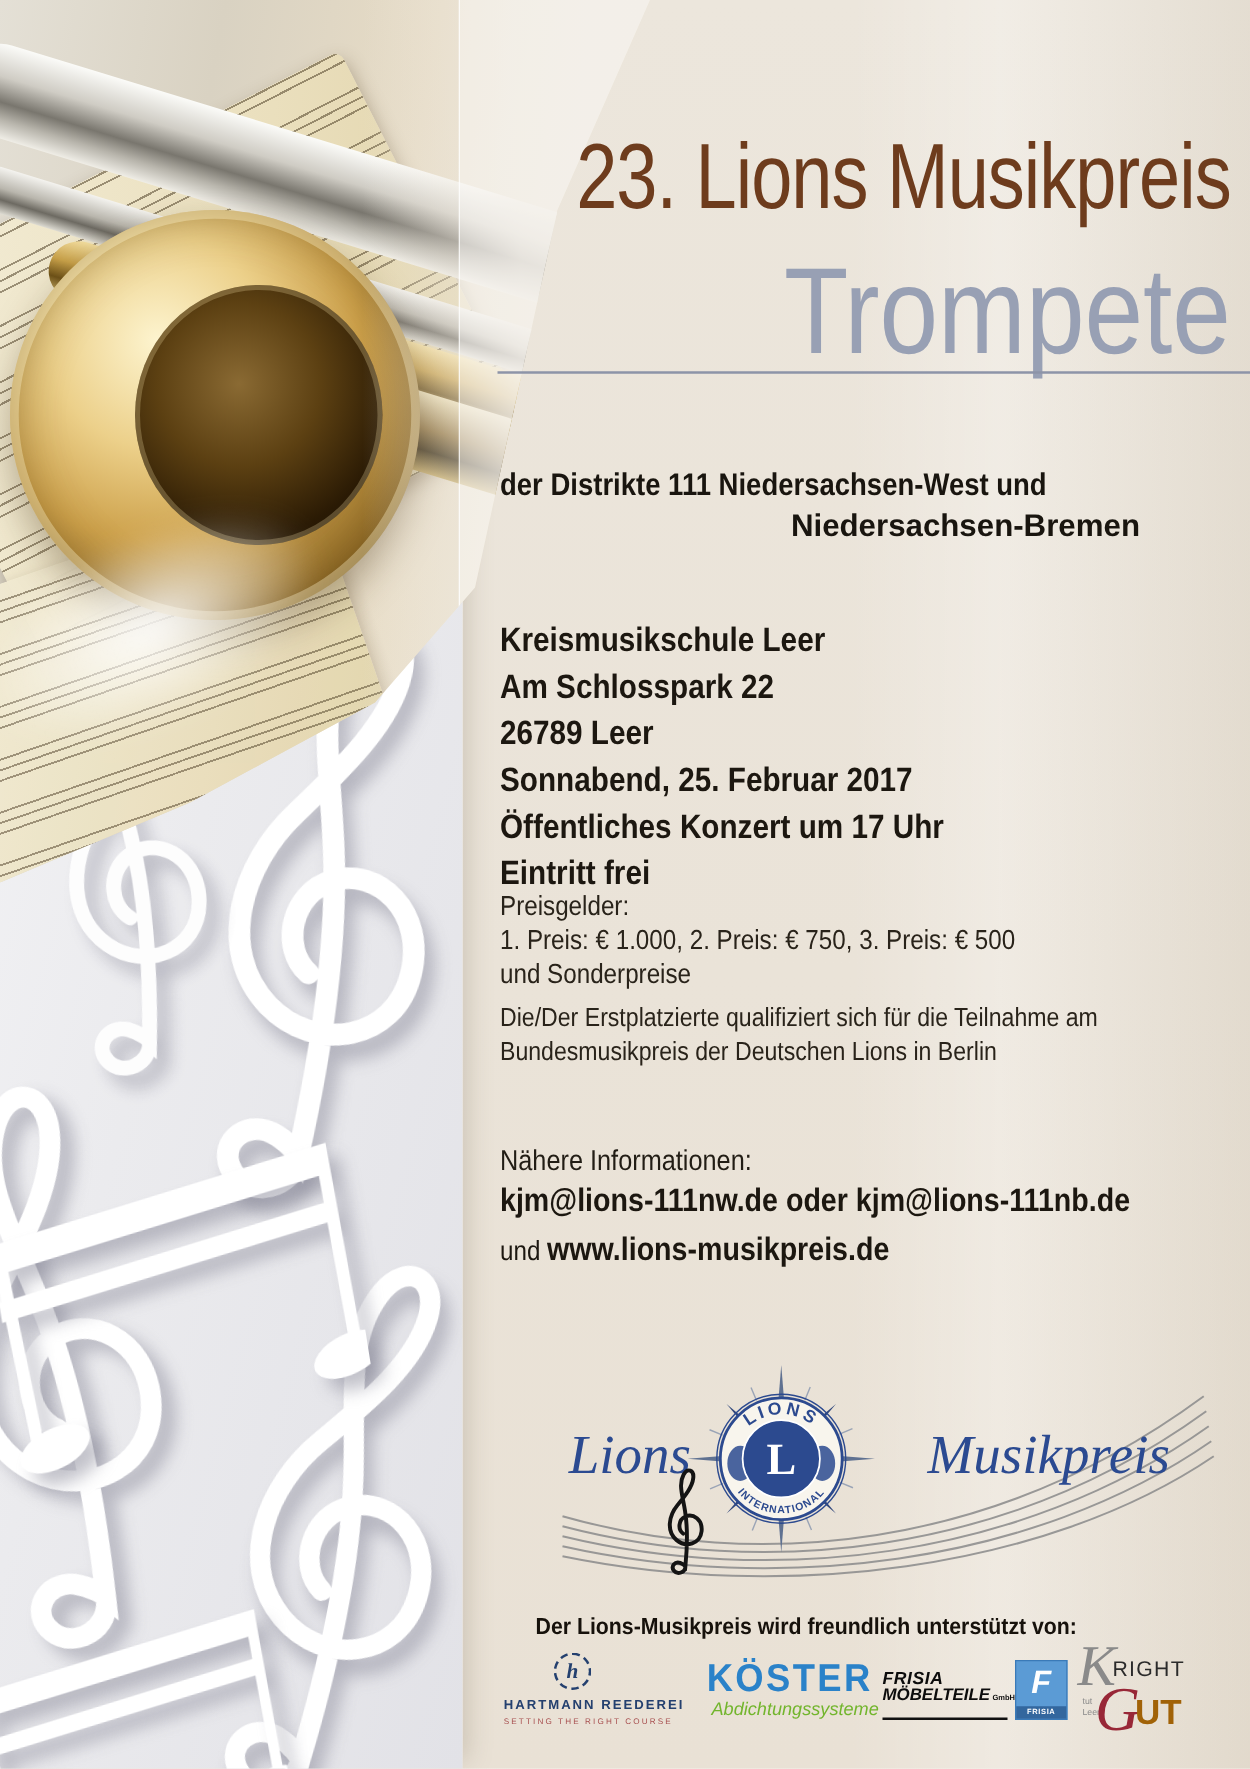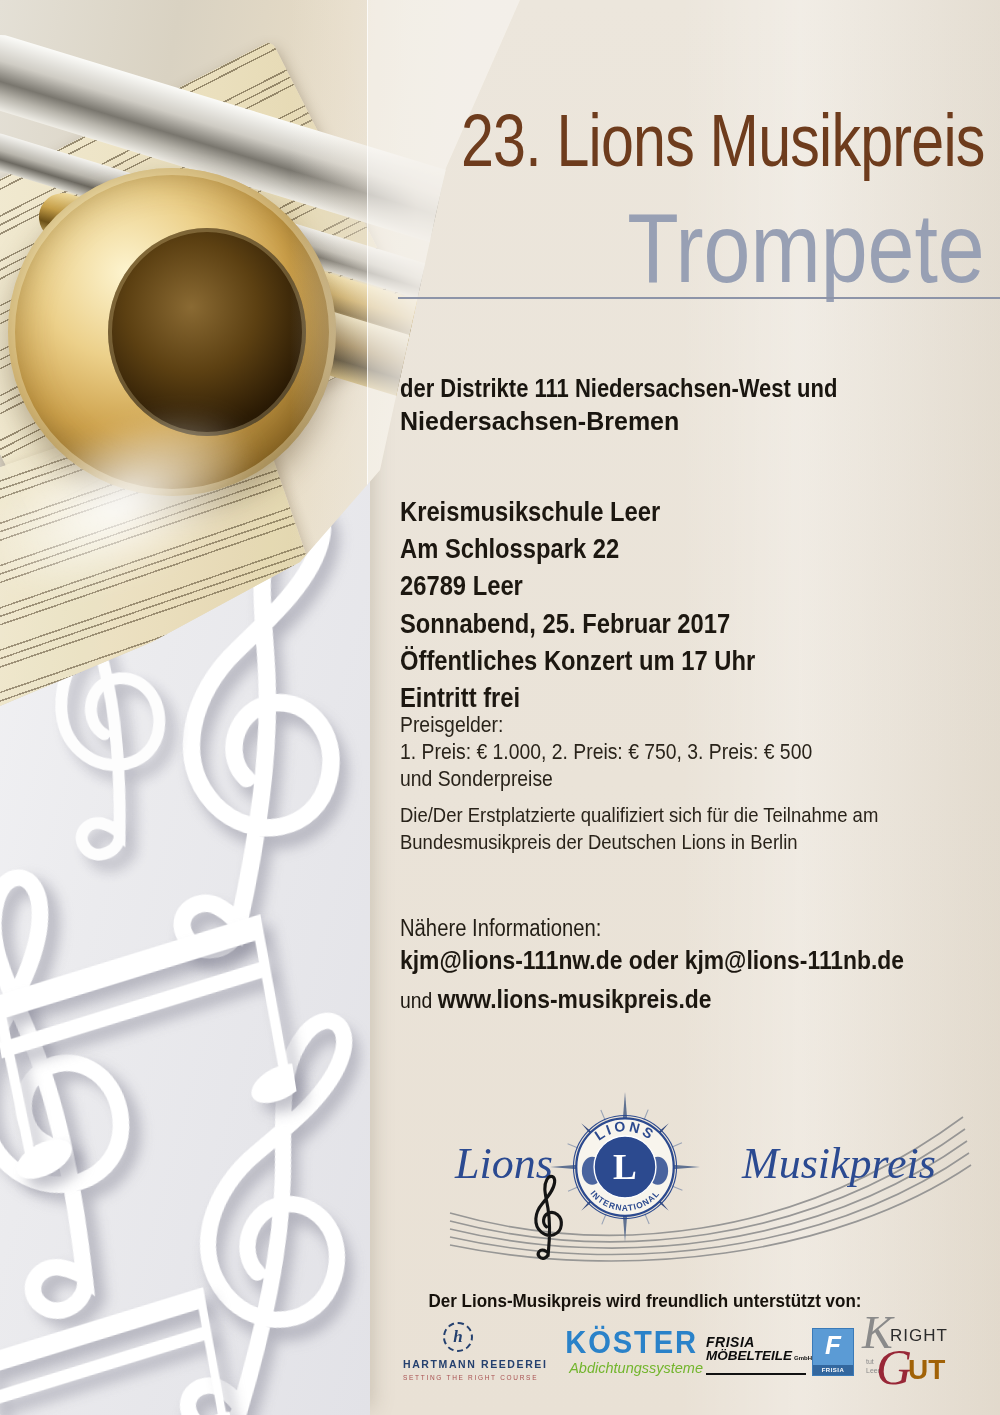--- a/index.html
+++ b/index.html
@@ -50,21 +50,21 @@
   
   .title1{position:absolute;right:15px;top:104px;z-index:3;font-size:74px;line-height:1;
     letter-spacing:-1px;color:#6e3c1d;transform:scaleX(.80);transform-origin:right center;white-space:nowrap;}
   .title2{position:absolute;right:15px;top:199px;z-index:3;font-size:98px;line-height:1;
     color:#98a0b4;transform:scaleX(.86);transform-origin:right center;white-space:nowrap;}
   .rule{position:absolute;left:398px;right:0;top:297px;height:2px;background:#8d94a8;z-index:3;}
   
   .txt{position:absolute;z-index:3;white-space:nowrap;}
   .cond{transform:scaleX(.88);transform-origin:left center;}
   .district{left:400px;top:372px;width:540px;font-size:25px;font-weight:bold;line-height:33px;color:#19150f;}
-  .district .l2{padding-right:28px;}
+  .district .l2{text-align:right;padding-right:28px;}
   .venue{left:400px;top:494px;font-size:27px;font-weight:bold;line-height:37px;}
   .event{left:400px;top:606px;font-size:27px;font-weight:bold;line-height:37px;}
   .prizes{left:400px;top:711px;font-size:22px;line-height:27px;color:#29231a;}
   .qual{left:400px;top:801px;font-size:21px;line-height:27px;color:#29231a;}
   .info-h{left:400px;top:915px;font-size:23px;color:#221d15;}
   .emails{left:400px;top:945px;font-size:26px;font-weight:bold;}
   .webline{left:400px;top:984px;font-size:22px;}
   .webline b{font-size:26px;font-weight:bold;}
   
   .swoosh{position:absolute;left:435px;top:1095px;width:540px;height:170px;z-index:3;}

